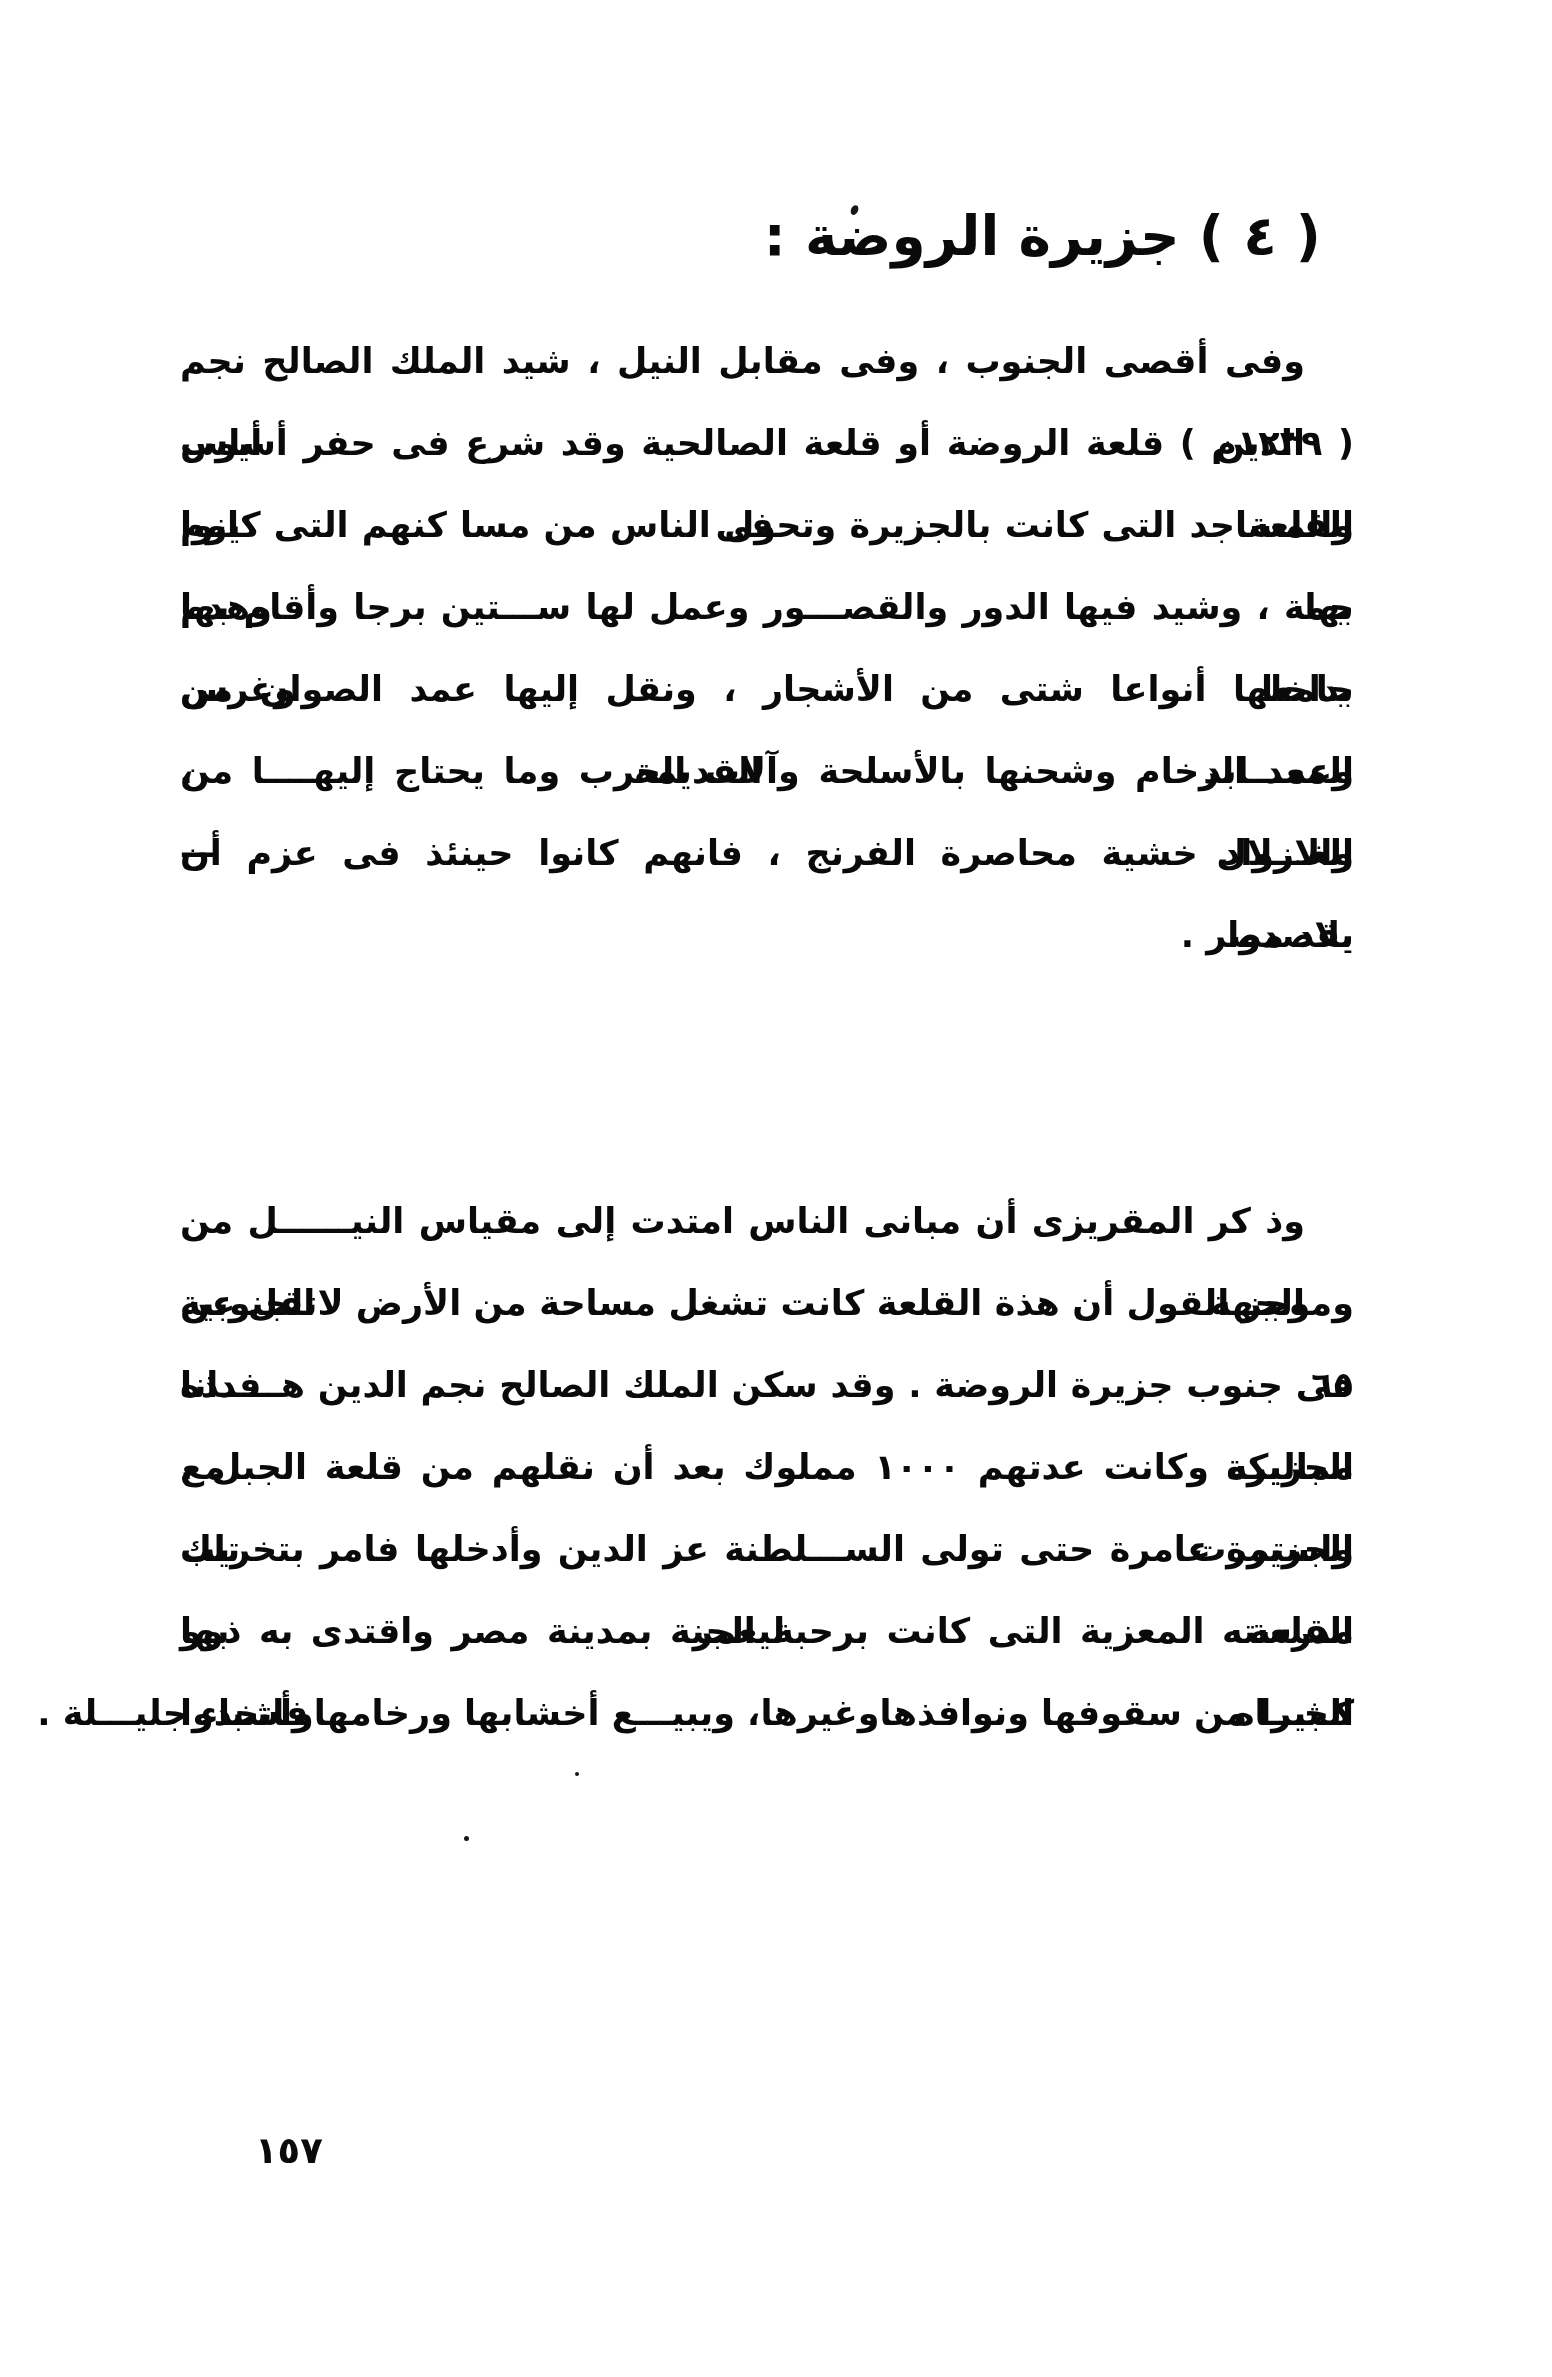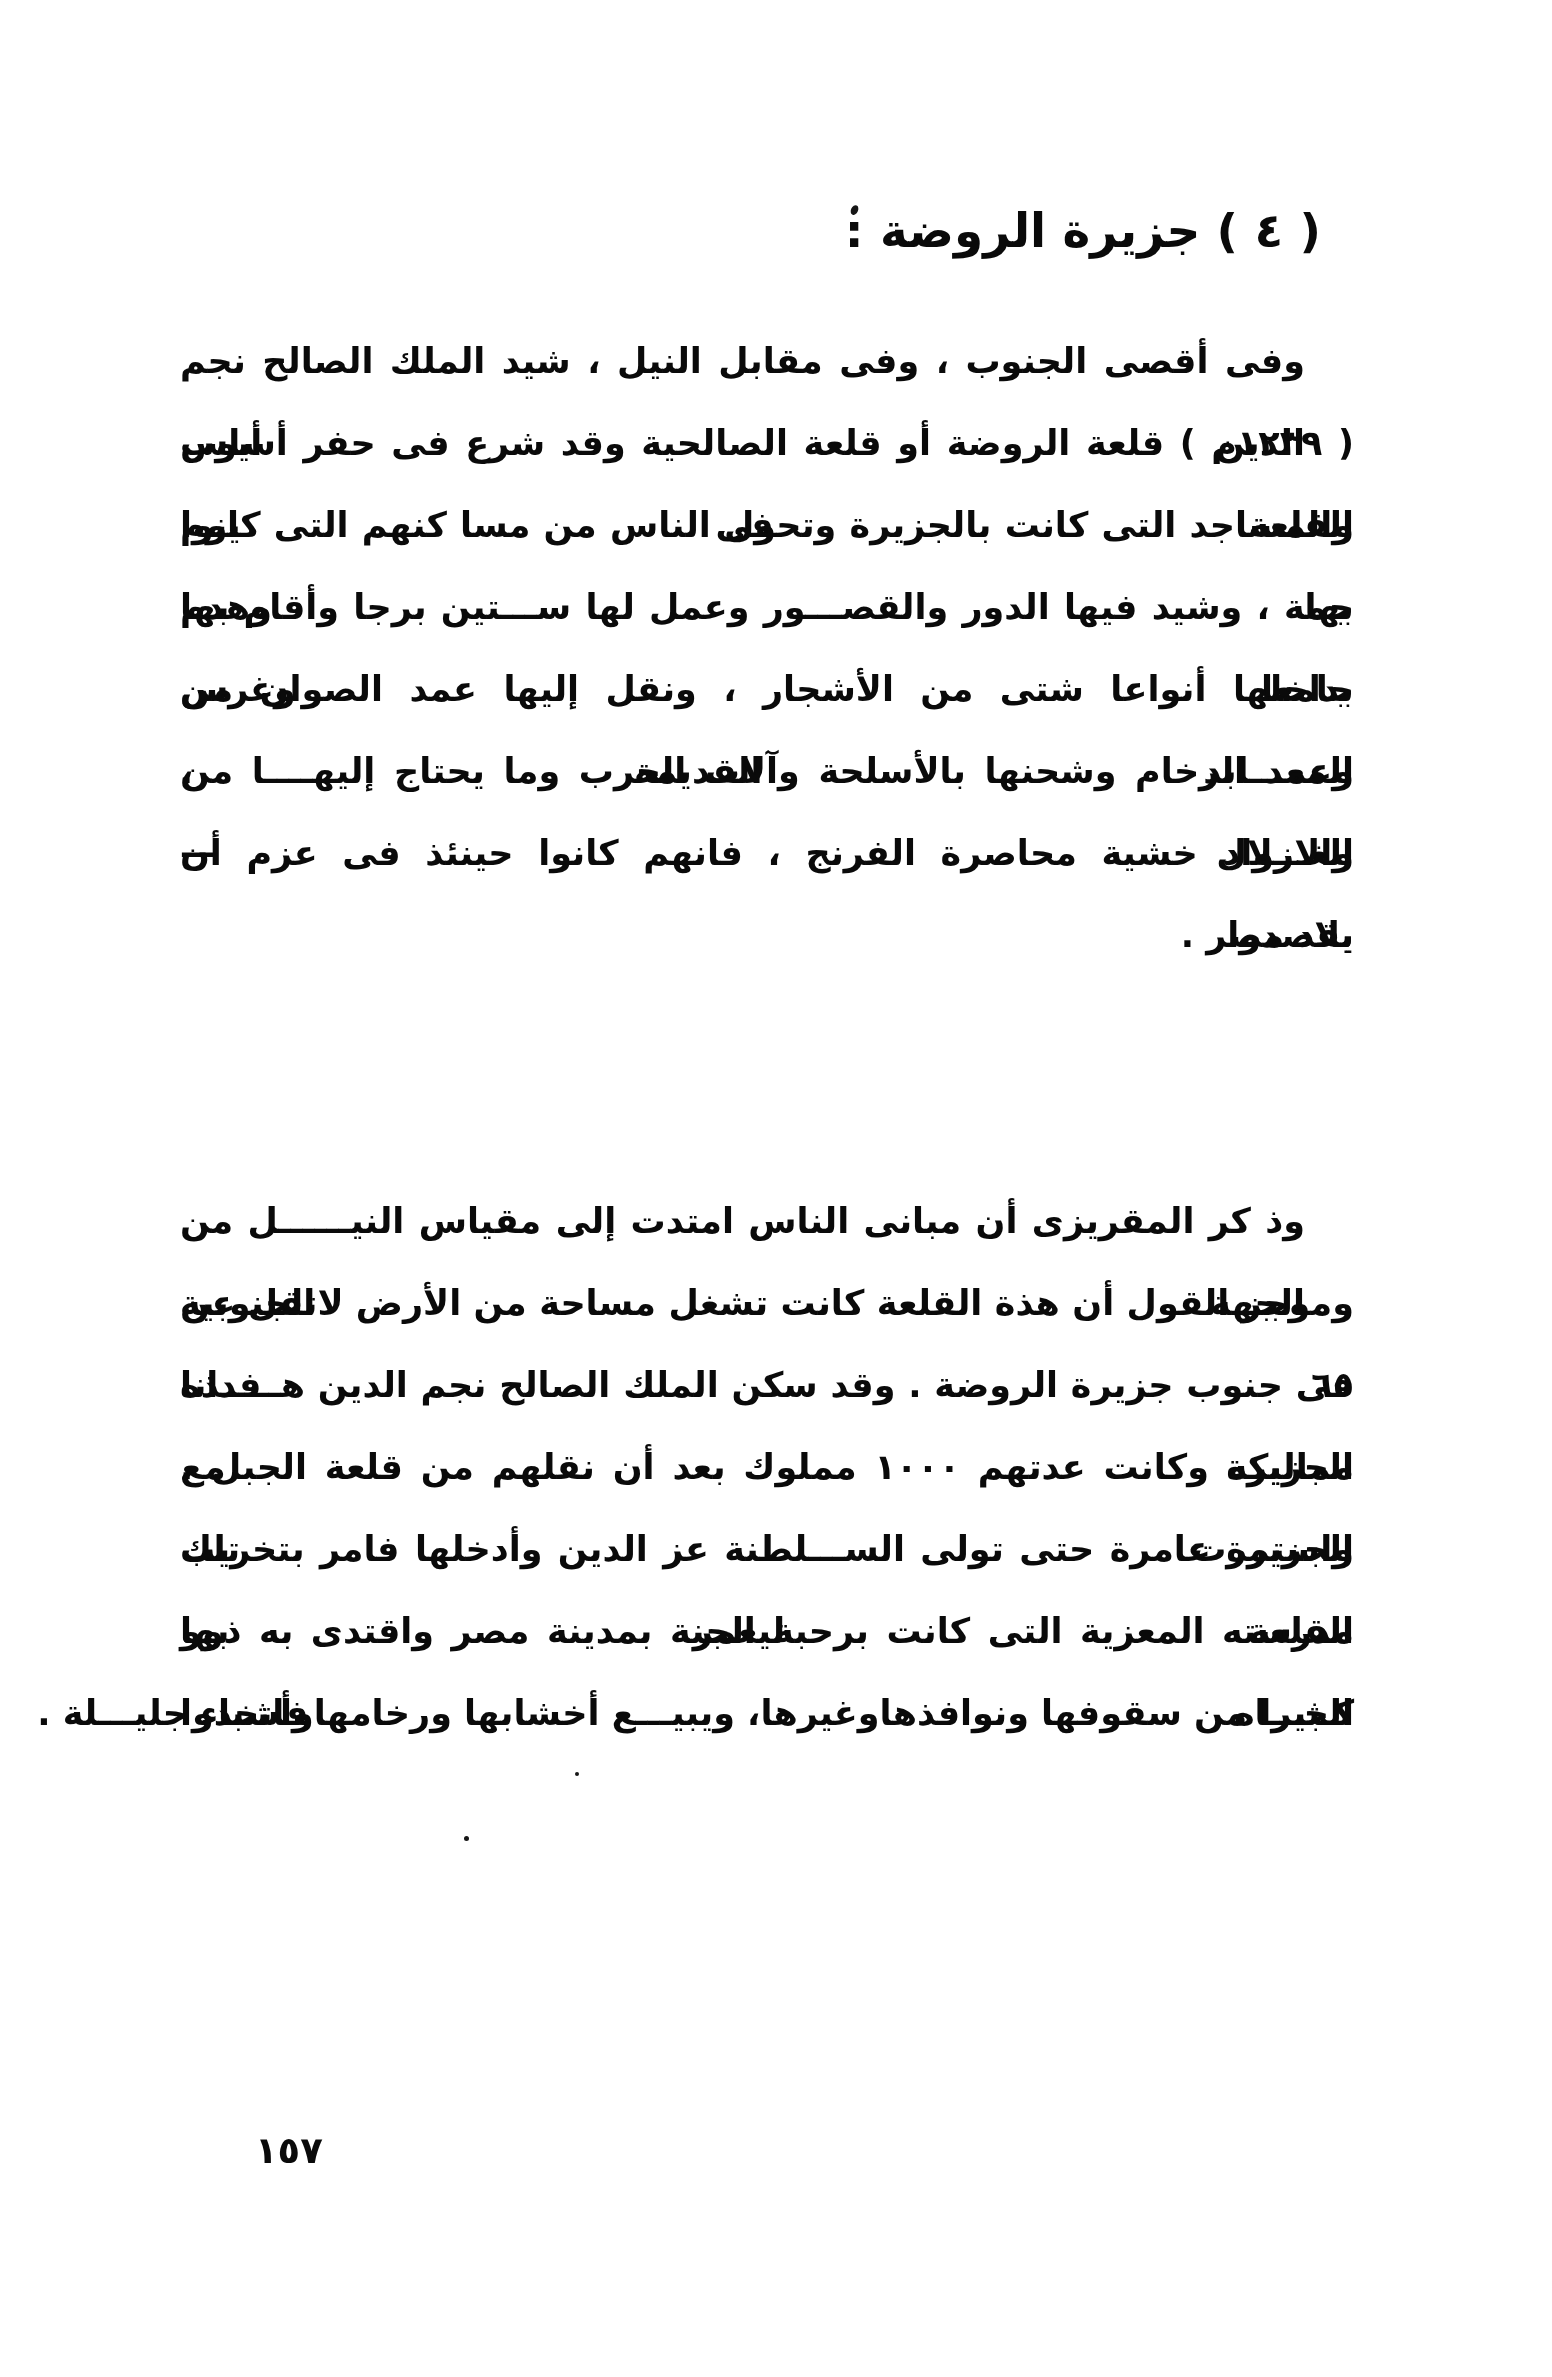--- a/index.html
+++ b/index.html
@@ -15,21 +15,21 @@
     color: #0a0a0a;
     font-family: "DejaVu Sans", sans-serif;
     overflow: hidden;
   }
   .title {
     position: absolute;
     top: 203px;
     right: 232px;
     margin: 0;
     direction: rtl;
-    font-size: 47px;
+    font-size: 55px;
     font-weight: 700;
     line-height: 1.2;
     letter-spacing: 0;
     white-space: nowrap;
   }
   .para {
     position: absolute;
     left: 180px;
     right: 199px;
   }

